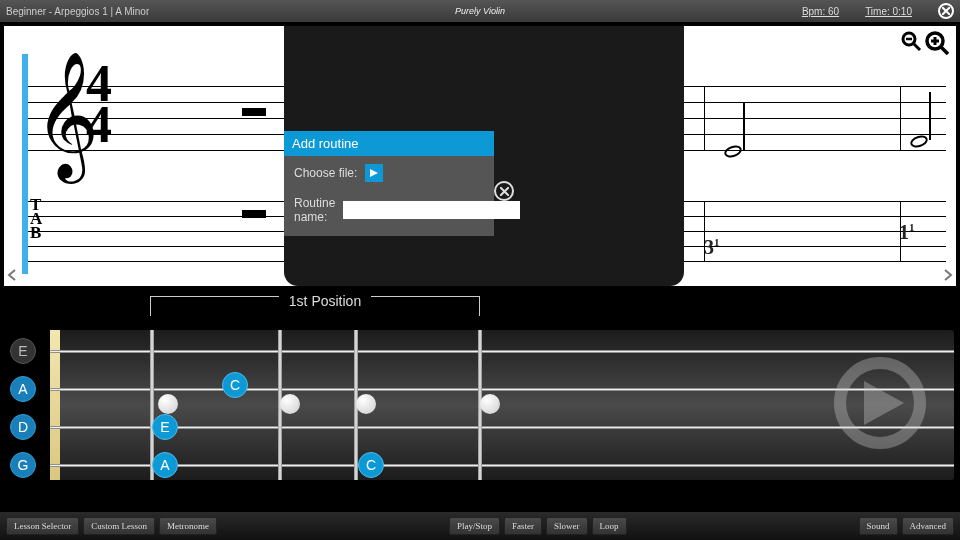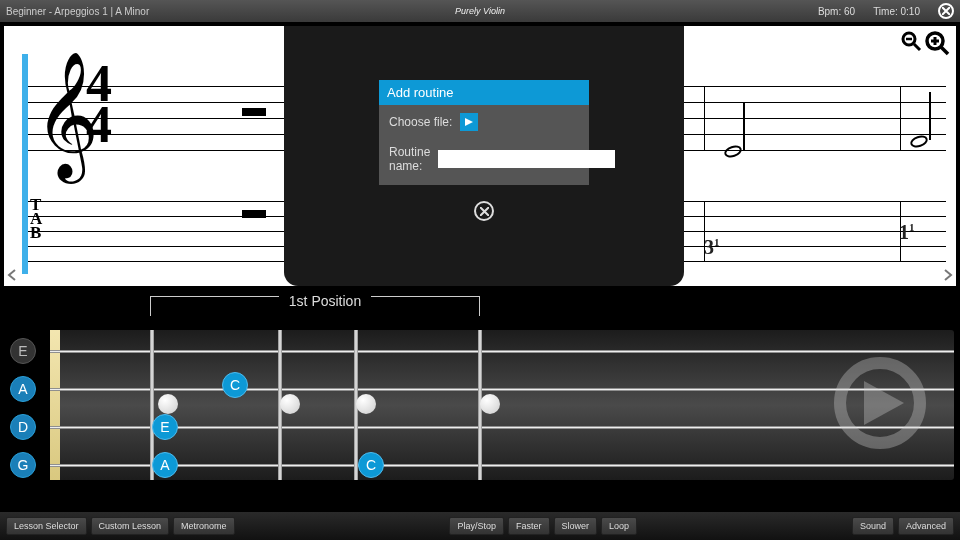--- a/index.html
+++ b/index.html
@@ -19,21 +19,21 @@
     font-size: 10px;
     padding: 0 6px;
     position: relative;
   }
   .topbar .title { color:#ccc; }
   .topbar .brand {
     position:absolute; left:50%; transform:translateX(-50%);
     font-size:10px; color:#eee; font-style:italic;
   }
   .topbar .brand svg { vertical-align: middle; }
-  .topbar .right { margin-left:auto; display:flex; align-items:center; gap:18px; }
+  .topbar .right { margin-left:auto; display:flex; align-items:center; gap:26px;text-decoration:underline; }
   .close-btn {
     width:16px; height:16px; border-radius:50%;
     border:2px solid #fff; display:flex; align-items:center; justify-content:center;
     font-size:10px; color:#fff; cursor:pointer;
   }
   
   .staff-wrap {
     position: relative;
     background:#fff;
     height: 260px;
@@ -60,21 +60,21 @@
   .tabnum sup { font-size:11px; vertical-align:super; }
   .tabnum.faded { color:#555; opacity:.55;}
   .note-oval { position:absolute; width:18px; height:11px; border:2.5px solid #000; border-radius:50%; transform:rotate(-18deg); }
   .stem { position:absolute; width:1.5px; background:#000; }
   .arrow-nav { position:absolute; bottom:2px; font-size:14px; color:#888; cursor:pointer;}
   
   
   .dark-overlay {
     position:absolute; left:280px; top:0; width:400px; height:260px;
     background:#1a1a1a; border-radius:0 0 14px 14px;
-    display:flex; flex-direction:column; align-items:center;
+    display:flex; flex-direction:row; align-items:center;
     padding-top:54px;
     z-index:5;
   }
   .modal {
     width:210px; background:#555; font-size:12px; color:#eee;
   }
   .modal-header { background:#0d99d6; color:#fff; padding:5px 8px; font-size:13px;}
   .modal-body { padding:8px 10px 4px 10px; }
   .modal-row { display:flex; align-items:center; margin-bottom:14px; gap:8px;}
   .modal-row.last { margin-bottom:8px;}
@@ -133,21 +133,21 @@
   }
   
   .bottombar {
     position:absolute; bottom:0; left:0; right:0; height:28px;
     background:linear-gradient(#2a2a2a,#111);
     display:flex; align-items:center; padding:0 6px; gap:4px;
   }
   .btn {
     background:linear-gradient(#4a4a4a,#333);
     border:1px solid #222; border-radius:2px;
-    color:#ddd; font-size:9px; padding:3px 7px; cursor:pointer;
+    color:#ddd; font-size:9px; padding:3px 7px; cursor:pointer;font-family:Liberation Serif, serif;
   }
   .spacer { flex:1; }
 </style>
 </head>
 <body>
 
 <div class="topbar">
   <span class="title">Beginner - Arpeggios 1  |  A Minor</span>
   <span class="brand">
     <svg width="70" height="16">

